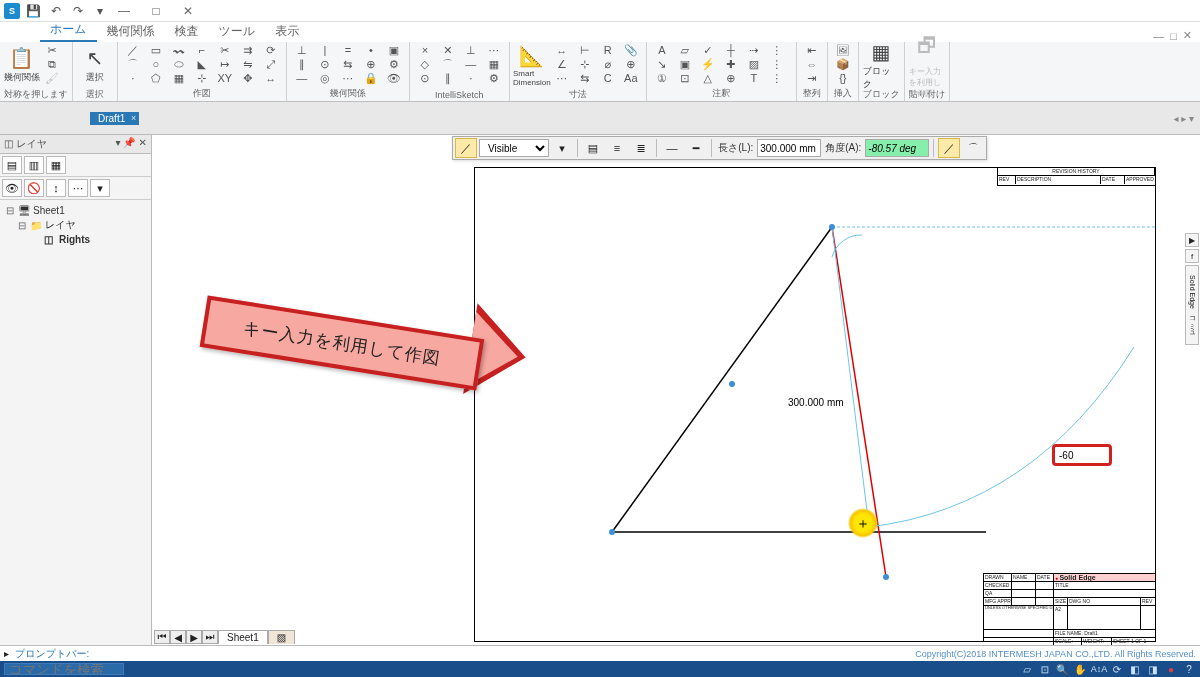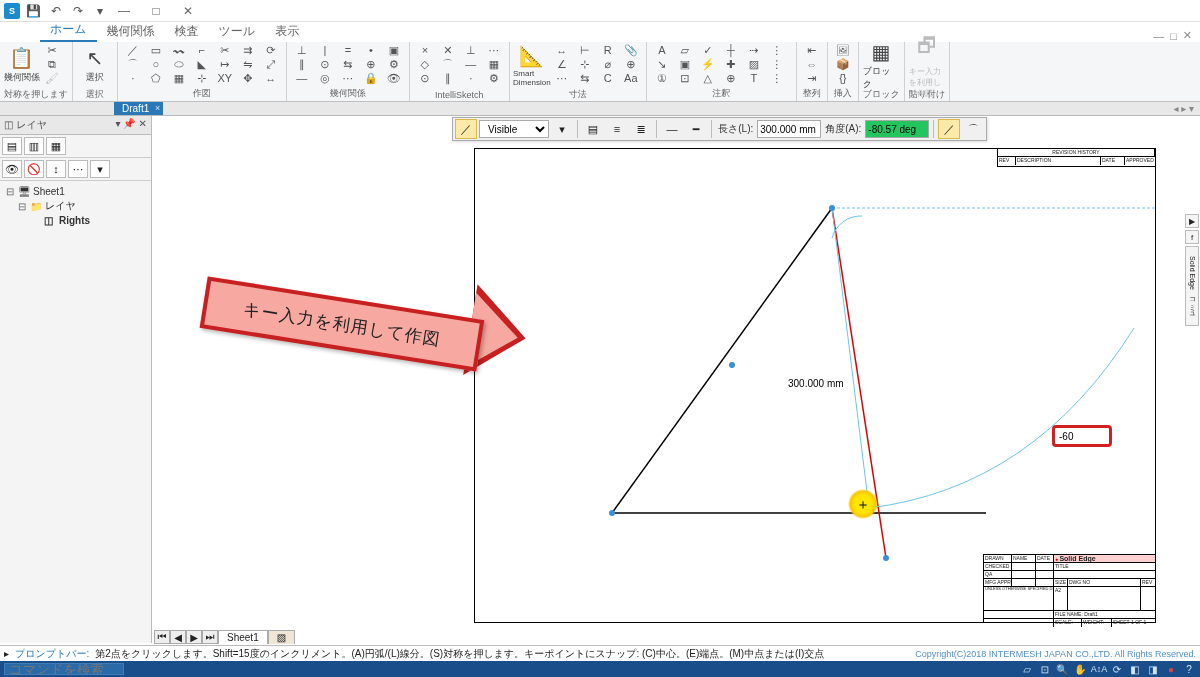--- a/index.html
+++ b/index.html
@@ -25,21 +25,21 @@
 .ribbon-group { border-right: 1px solid #d0d0d0; padding: 1px 4px 0 4px; display: flex; flex-direction: column; }
 .ribbon-group-body { flex: 1; display: flex; align-items: flex-start; gap: 1px; }
 .ribbon-group-label { font-size: 9px; color: #666; text-align: center; padding: 1px 0; }
 .big-btn { width: 36px; height: 44px; display: flex; flex-direction: column; align-items: center; justify-content: center; gap: 1px; font-size: 9px; color: #444; }
 .big-btn .ico { font-size: 20px; }
 .icon-col { display: flex; flex-direction: column; gap: 0; }
 .icon-btn { width: 22px; height: 14px; display: flex; align-items: center; justify-content: center; font-size: 11px; color: #555; }
 .icon-btn.disabled { color:#bbb; }
 
 
-.doctabbar { height: 14px; background: #e8e8e8; border-bottom: 1px solid #bbb; display: flex; align-items: center; padding-left: 114px; }
+.doctabbar { height: 33px; background: #e8e8e8; border-bottom: 1px solid #bbb; display: flex; align-items: center; padding-left: 90px; }
 .doctab { background: #2a78b5; color: #fff; padding: 1px 14px 1px 8px; font-size: 10px; position: relative; }
 .doctab .x { position: absolute; right: 3px; top: 1px; font-size: 9px; color: #cfe5f5; }
 .doctabbar .nav { margin-left:auto; padding:0 6px; color:#888; font-size:10px;}
 
 
 .main { display: flex; height: 527px; }
 .sidebar { width: 152px; background: #f4f4f4; border-right: 1px solid #bbb; display: flex; flex-direction: column; }
 .pane-title { background: #e8e8e8; border-bottom: 1px solid #bbb; padding: 2px 4px; font-size: 10px; color: #555; display:flex; justify-content:space-between;}
 .pane-tools { display: flex; gap: 2px; padding: 2px; border-bottom: 1px solid #ccc; }
 .pane-tool { width: 20px; height: 18px; border: 1px solid #bbb; background: #fefefe; display:flex;align-items:center;justify-content:center;font-size:11px;}
@@ -52,21 +52,21 @@
 .tree-item.bold { font-weight: bold; }
 
 
 .canvas-wrap { flex: 1; position: relative; background: #fff; }
 .floating-toolbar { position: absolute; left: 300px; top: 1px; height: 24px; background: #f0f0f0; border: 1px solid #aaa; display: flex; align-items: center; gap: 2px; padding: 0 2px; box-shadow: 1px 1px 3px rgba(0,0,0,.15); }
 .ft-btn { width: 22px; height: 20px; display: flex; align-items: center; justify-content: center; border: 1px solid transparent; }
 .ft-btn.on { background: #fde9a8; border: 1px solid #d9b84c; }
 .ft-sel { height: 18px; border: 1px solid #aaa; background: #fff; font-size: 10px; padding: 0 14px 0 4px; }
 .ft-label { font-size: 10px; color: #333; padding: 0 2px; }
 .ft-input { width: 64px; height: 18px; border: 1px solid #aaa; font-size: 10px; padding: 0 2px; background:#fff;}
-.ft-input.sel { background:#22c55e; }
+.ft-input.sel { background:#86efac;font-style:italic; }
 .ft-sep { width:1px; height:18px; background:#bbb; margin:0 2px;}
 
 .paper-border { position: absolute; left: 322px; top: 32px; width: 682px; height: 475px; border: 1px solid #000; background: #fff; }
 .titleblock { position: absolute; right: 0; top: 0; width: 158px; height: 18px; border: 1px solid #000; border-top: none; border-right: none; }
 .titleblock2 { position: absolute; right: 0; bottom: 0; width: 172px; height: 68px; border: 1px solid #000; border-bottom: none; border-right: none; }
 .tb-row { display:flex; height:8px; border-bottom:1px solid #000; }
 .tb-cell { border-right:1px solid #000; font-size:5px; padding:0 1px; overflow:hidden; white-space:nowrap; }
 .tb-row:last-child{border-bottom:none;}
 
 .drawing-svg { position: absolute; left: 322px; top: 32px; width: 682px; height: 475px; pointer-events: none; }
@@ -535,21 +535,20 @@
   <div class="sheet-nav">◀</div>
   <div class="sheet-nav">▶</div>
   <div class="sheet-nav">⏭</div>
   <div class="sheet-tab">Sheet1</div>
   <div class="sheet-tab bg">▨</div>
 </div>
 
 <div class="status">
   <span>▸</span>
   <span class="lbl">プロンプトバー:</span>
-  <span>第2点をクリックします。Shift=15度のインクリメント。(A)円弧/(L)線分。(S)対称を押します。キーポイントにスナップ: (C)中心。(E)端点。(M)中点または(I)交点</span>
   <span class="copy">Copyright(C)2018 INTERMESH JAPAN CO.,LTD. All Rights Reserved.</span>
 </div>
 
 <div class="taskbar">
   <input class="search" placeholder="コマンドを検索" style="">
   <div class="right">
     <div class="tb-icon">▱</div>
     <div class="tb-icon">⊡</div>
     <div class="tb-icon">🔍</div>
     <div class="tb-icon">✋</div>

